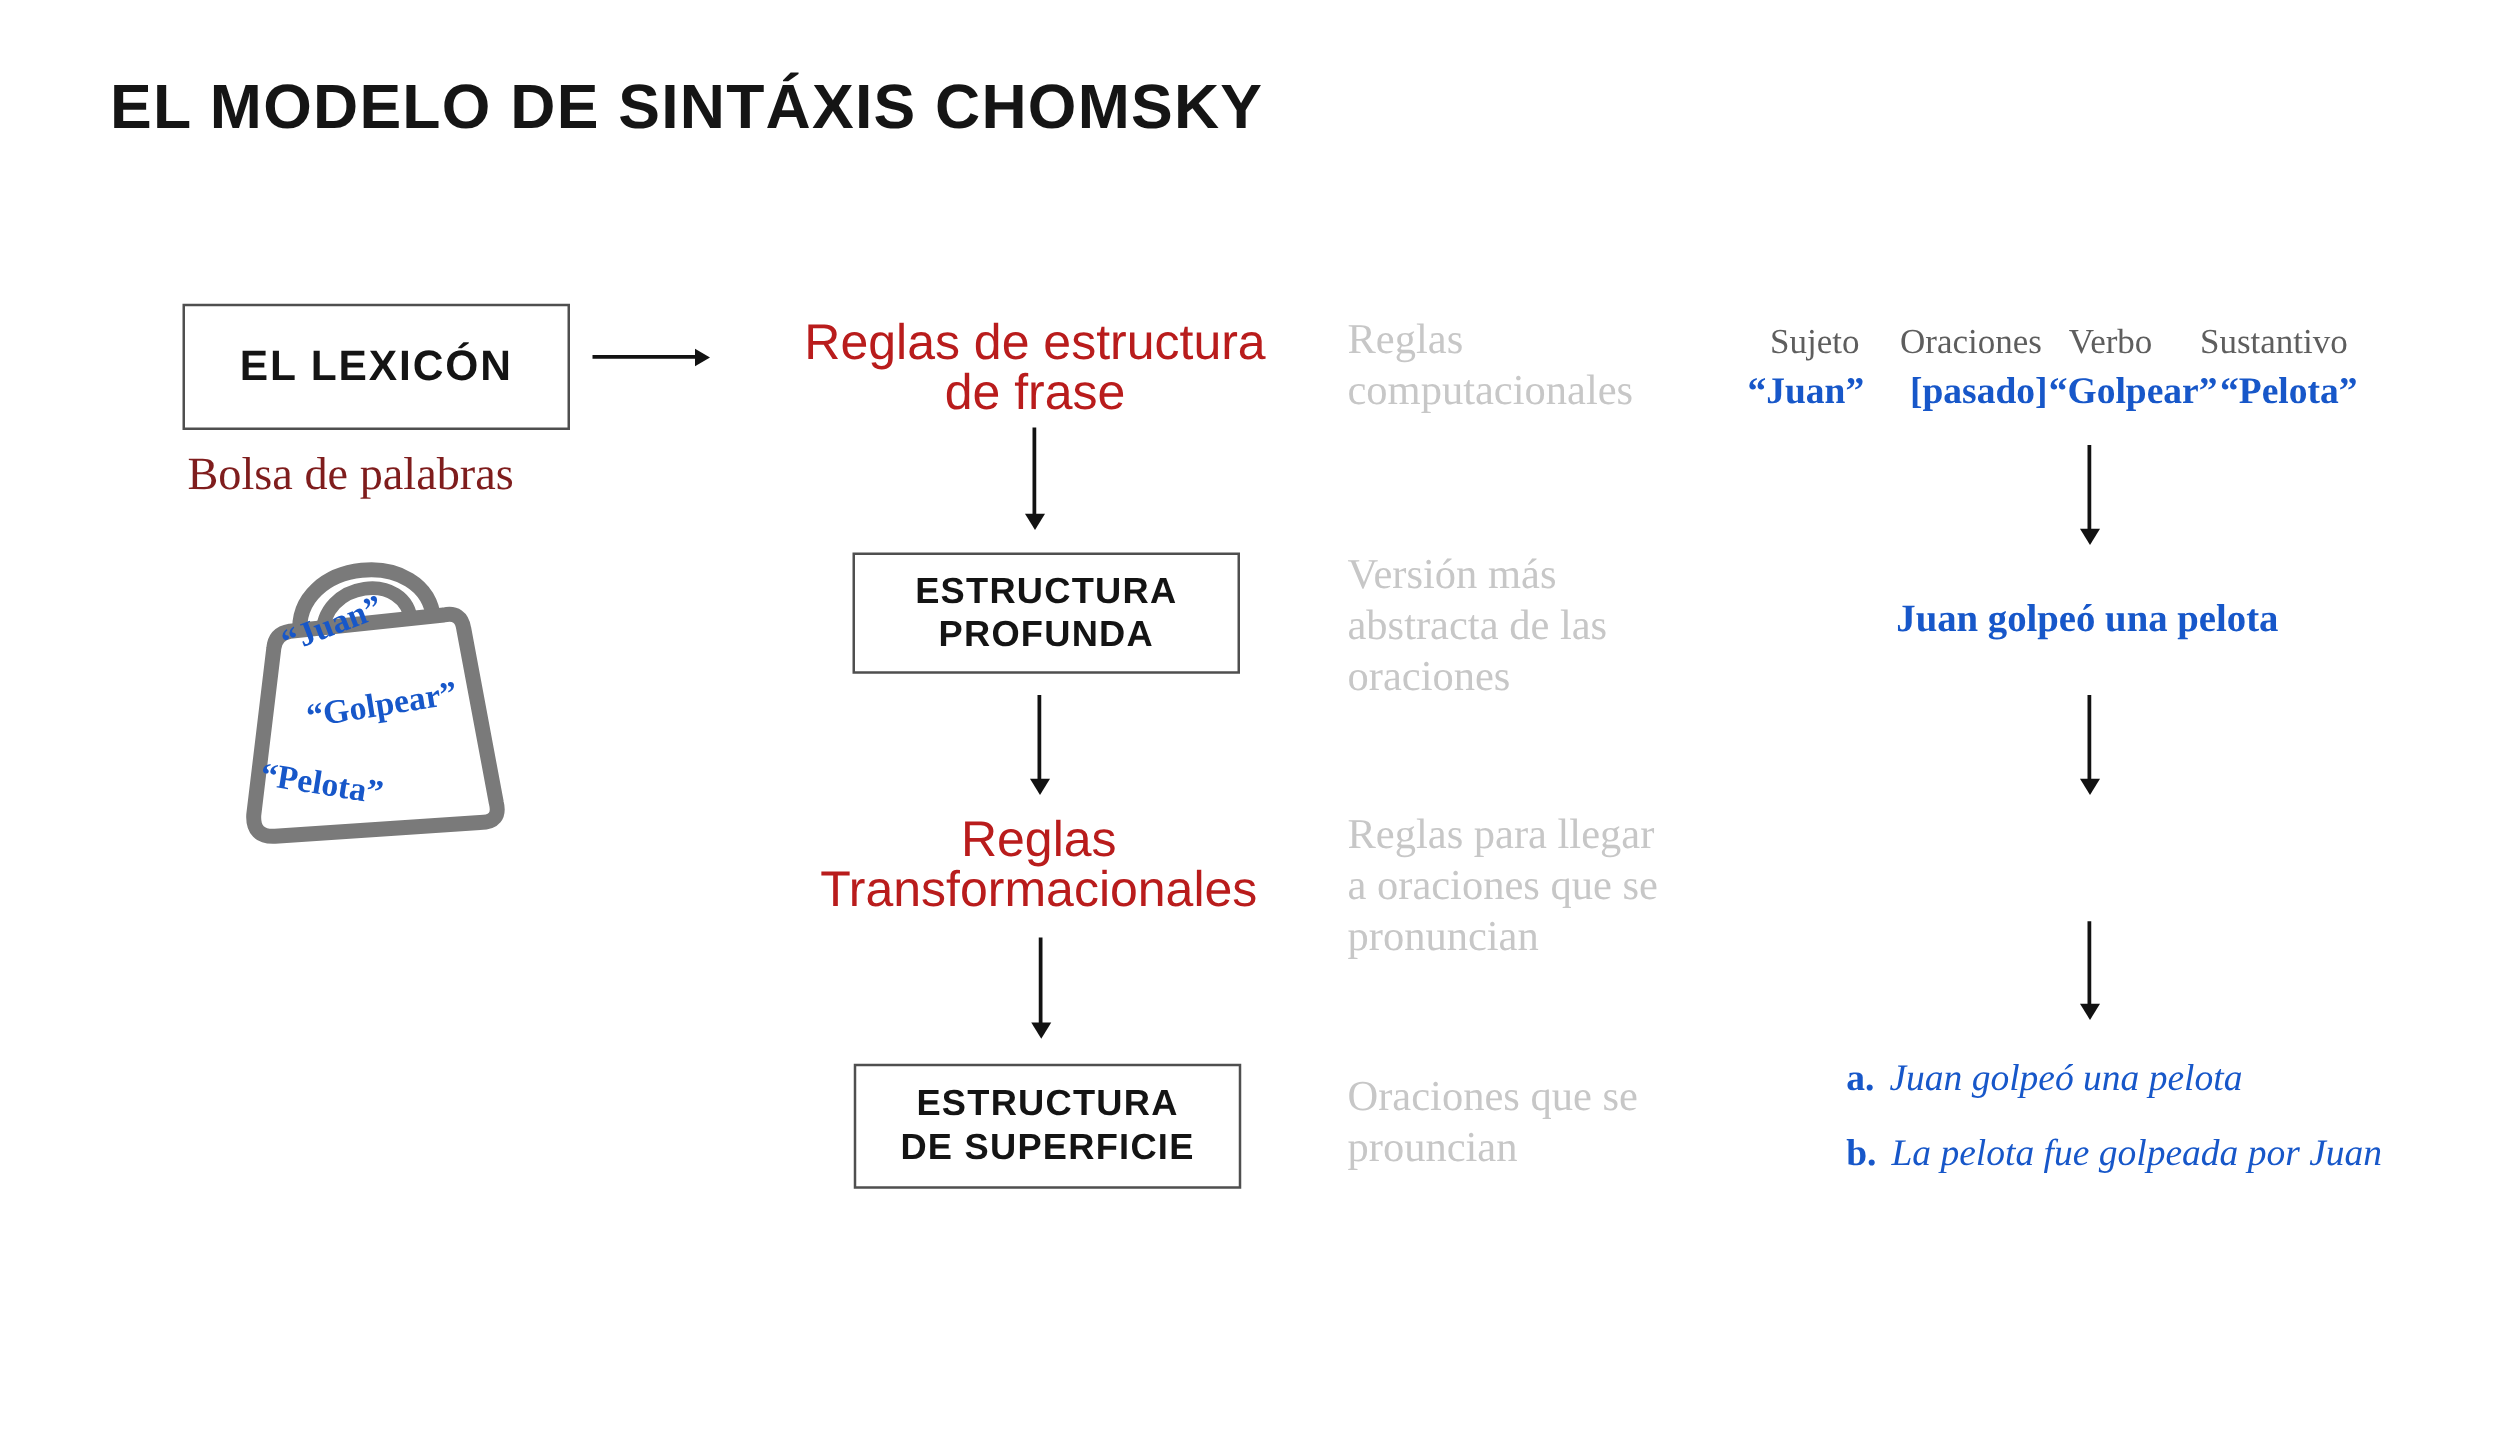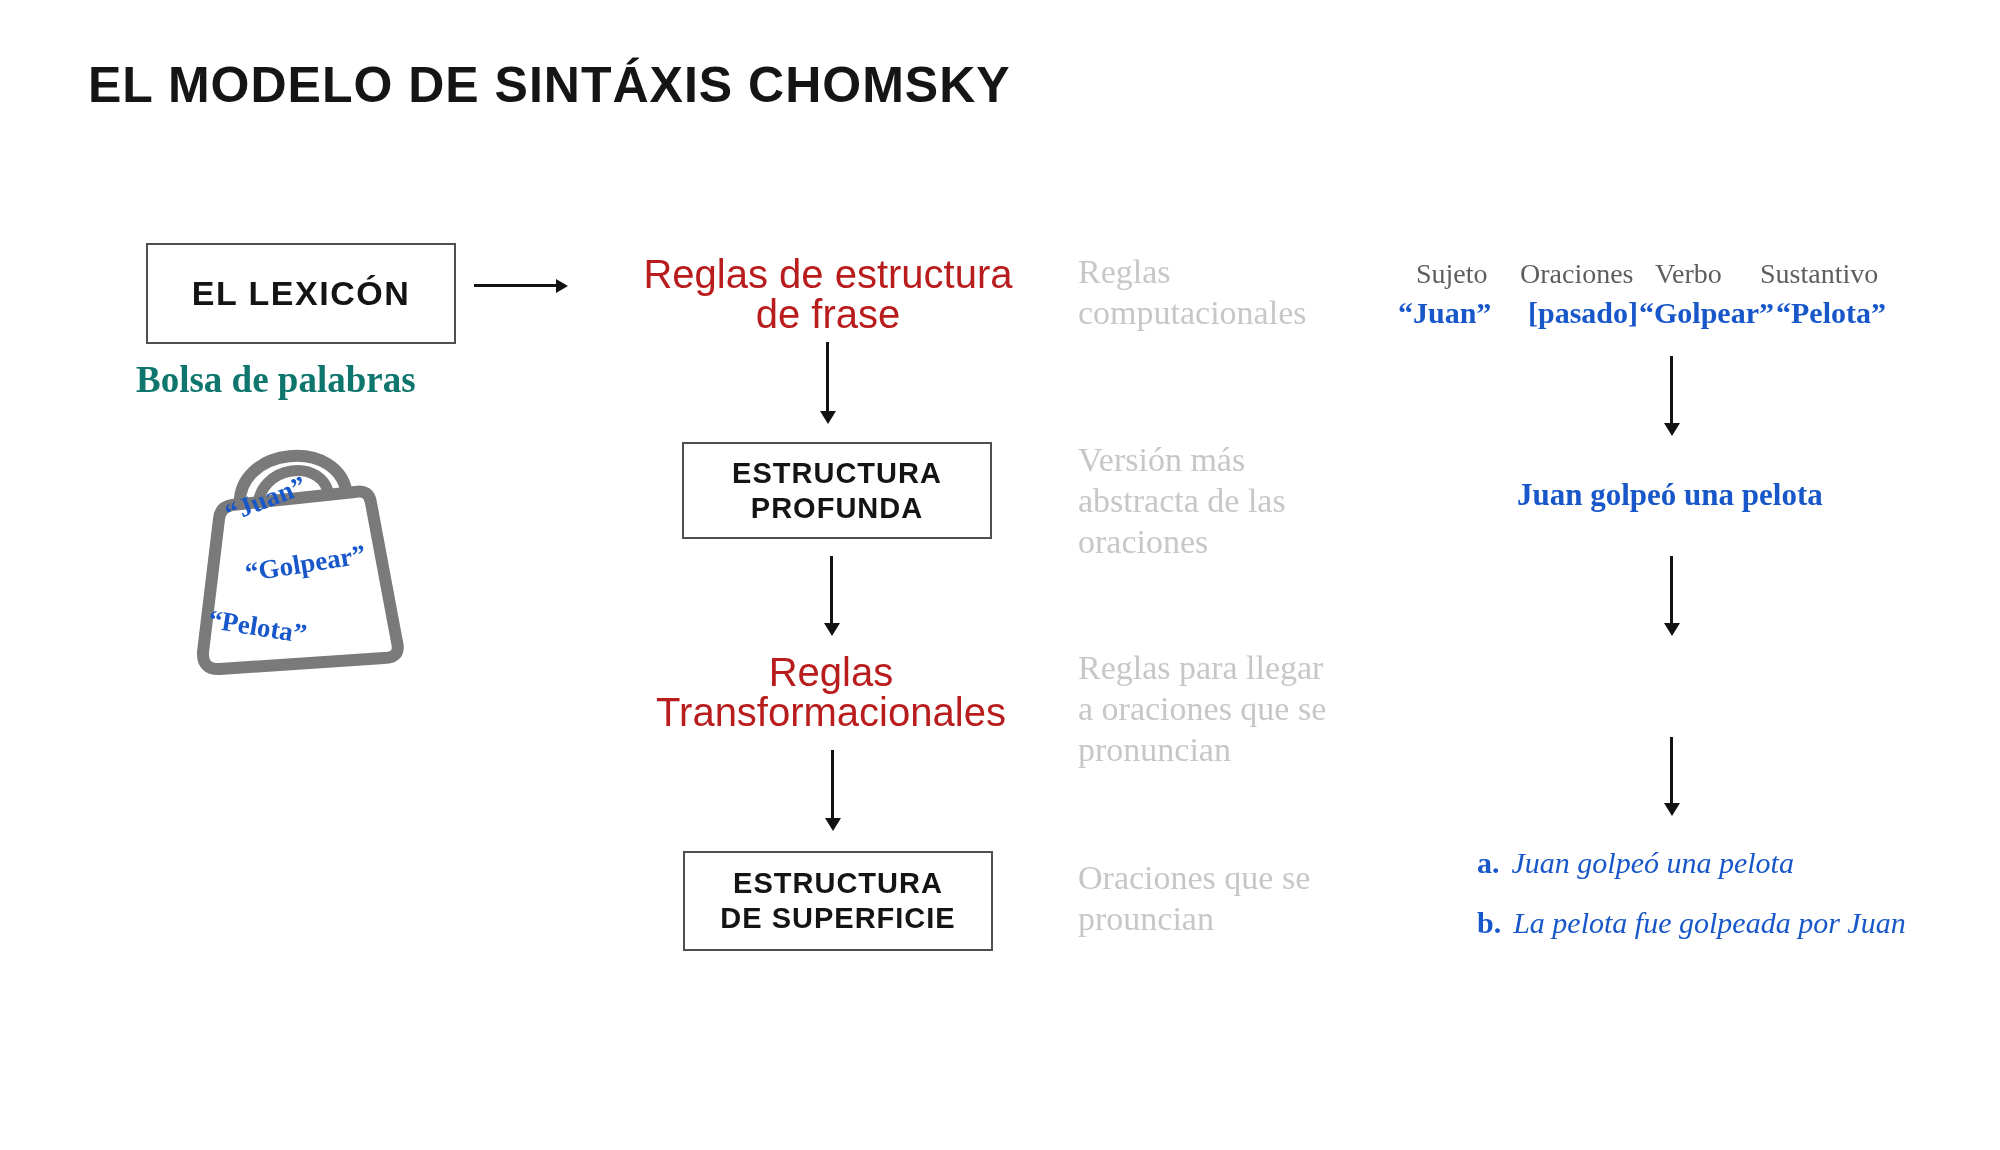--- a/index.html
+++ b/index.html
@@ -40,22 +40,22 @@
   .annotation {
     left:1078px; width:370px; font-family:"Liberation Serif","DejaVu Serif",serif;
     font-size:34px; line-height:1.2; color:#c7c7c7; white-space:pre-line;
   }
   .ann-1 { top:252px; }
   .ann-2 { top:440px; }
   .ann-3 { top:648px; }
   .ann-4 { top:858px; }
 
   .bag-caption {
-    left:136px; top:358px; font-family:"Liberation Serif","DejaVu Serif",serif;
-    font-size:37px; color:#0f766e; white-space:nowrap;font-weight:bold;
+    left:150px; top:358px; font-family:"Liberation Serif","DejaVu Serif",serif;
+    font-size:37px; color:#7f1d1d; white-space:nowrap;
   }
 
   
   .av { width:3px; background:#121212; }
   .av::after {
     content:""; position:absolute; left:50%; transform:translateX(-50%); bottom:-12px;
     width:0; height:0; border-left:8px solid transparent; border-right:8px solid transparent;
     border-top:13px solid #121212;
   }
   .ah { height:3px; background:#121212; }

